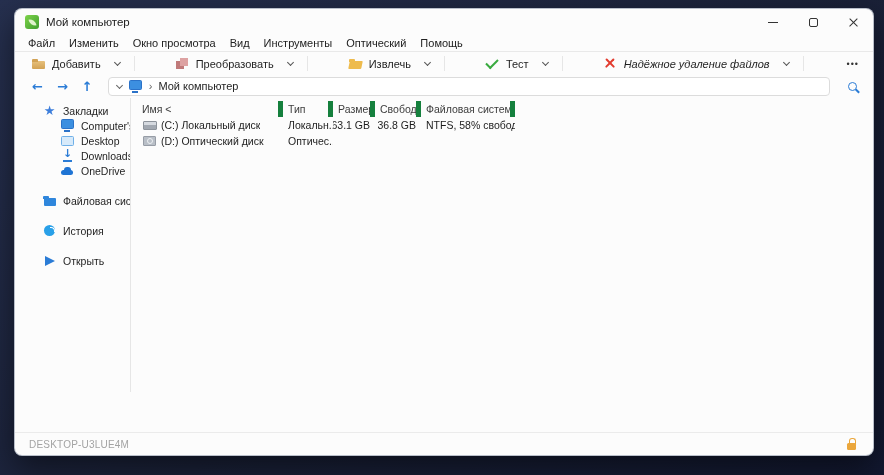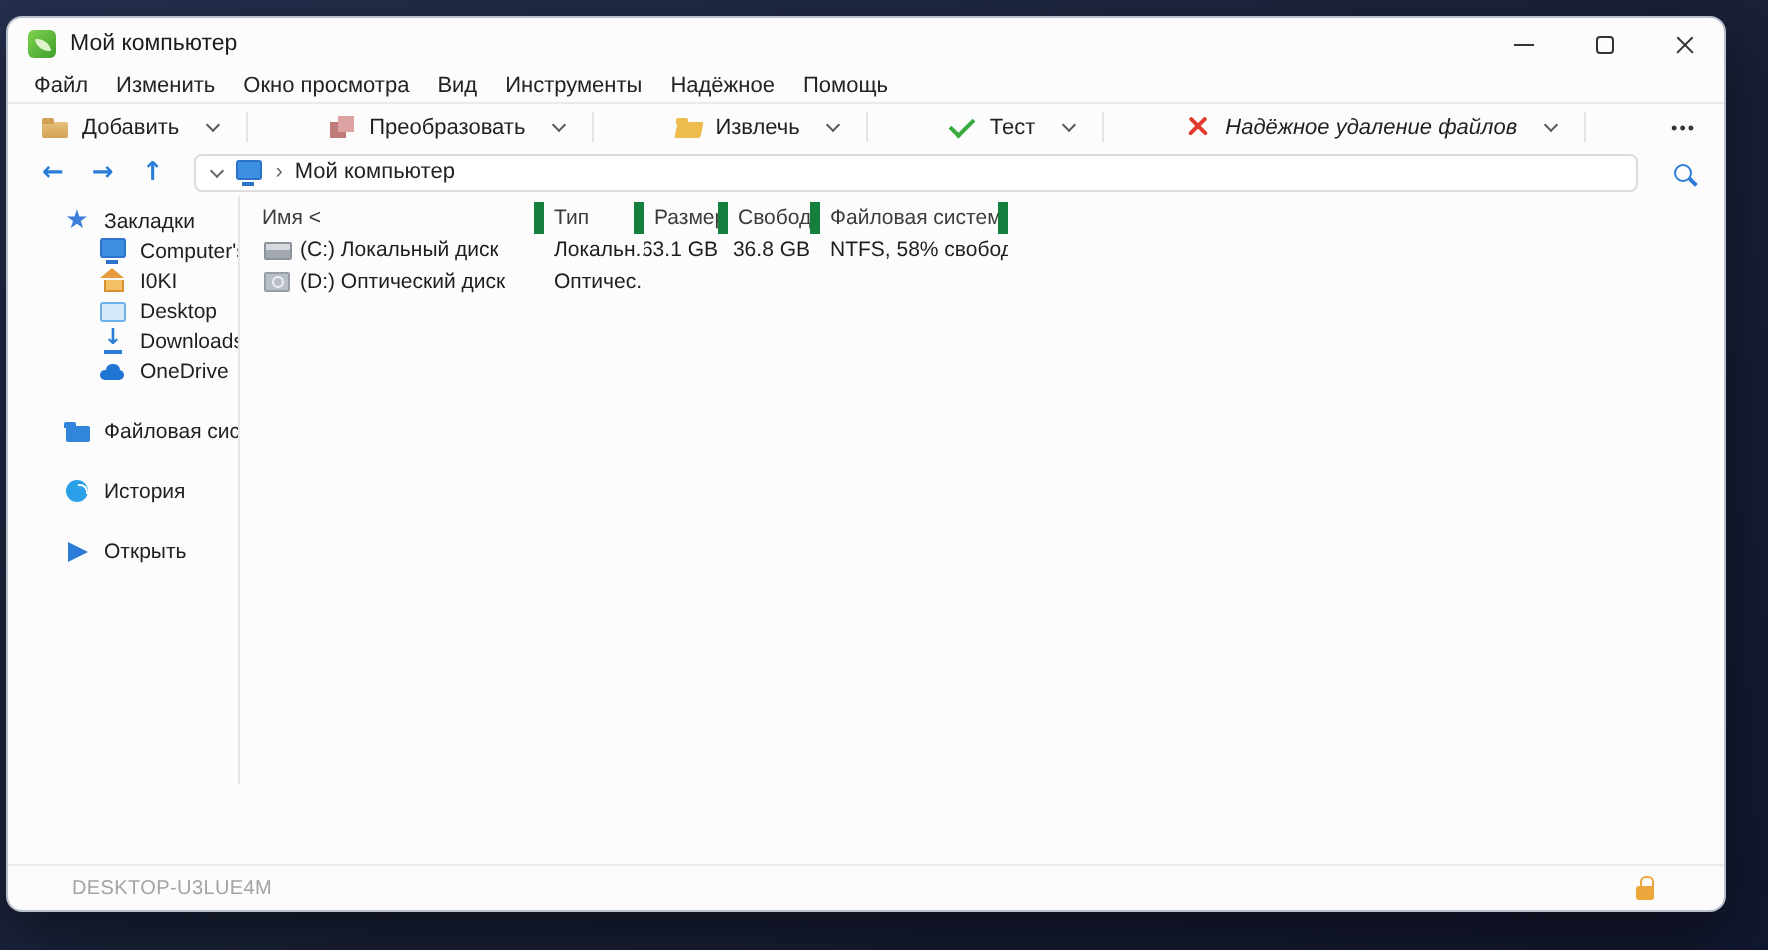--- a/index.html
+++ b/index.html
@@ -8,21 +8,21 @@
     font-family:"Liberation Sans","DejaVu Sans",sans-serif;
     background:
       radial-gradient(2px 2px at 12% 18%, rgba(160,190,255,.25), transparent 60%),
       radial-gradient(2px 2px at 82% 72%, rgba(160,190,255,.18), transparent 60%),
       radial-gradient(2px 2px at 45% 90%, rgba(160,190,255,.15), transparent 60%),
       radial-gradient(2px 2px at 68% 8%,  rgba(160,190,255,.2),  transparent 60%),
       linear-gradient(145deg,#26304f 0%,#1a2138 55%,#121830 100%);
     position:relative;
   }
   .window {
-    position:absolute; left:3px; top:8px; width:860px; height:448px;
+    position:absolute; left:14px; top:8px; width:860px; height:448px;
     background:#fcfcfc; border:1px solid rgba(130,140,160,.55);
     border-radius:8px; box-shadow:0 12px 32px rgba(0,0,0,.5);
     display:flex; flex-direction:column; overflow:hidden;
   }
   
   .titlebar { height:26px; display:flex; align-items:center; flex:none; padding-left:10px; }
   .app-icon { width:14px; height:14px; border-radius:3px;
     background:linear-gradient(135deg,#7ed34a,#3f9e2f);
     display:inline-flex; align-items:center; justify-content:center; margin-right:7px; flex:none; }
   .app-icon::before { content:""; width:7px; height:7px; background:#dff4cd;
@@ -127,21 +127,21 @@
   .main { flex:1; padding:3px 0 0 6px; overflow:hidden; }
   .tgrid { display:grid; grid-template-columns:146px 50px 42px 46px 94px; width:380px; }
   .thead .cell { font-size:10.5px; color:#3c3c3c; padding:2px 5px; border-right:5px solid #15803d;
     white-space:nowrap; overflow:hidden; }
   .trow .cell { font-size:10.5px; color:#1d1d1d; padding:1.5px 5px; white-space:nowrap;
     overflow:hidden; display:flex; align-items:center; gap:4px; }
   .trow .cell:nth-child(3),.trow .cell:nth-child(4) { justify-content:flex-end; }
   .name-text { overflow:hidden; text-overflow:ellipsis; }
   
   .statusbar { height:23px; flex:none; border-top:1px solid #ebebeb; display:flex;
-    align-items:center; padding:0 32px;margin-top:40px; }
+    align-items:center; padding:0 14px;margin-top:40px; }
   .host { font-size:10px; color:#a3a3a3; letter-spacing:.2px; }
   .statusbar .ico-lock { margin-left:auto; }
 </style>
 </head>
 <body>
 
 <div class="window">
 
   <div class="titlebar">
     <span class="app-icon"></span>
@@ -164,21 +164,21 @@
       <span class="menu-item">Файл</span>
 
       <span class="menu-item">Изменить</span>
 
       <span class="menu-item">Окно просмотра</span>
 
       <span class="menu-item">Вид</span>
 
       <span class="menu-item">Инструменты</span>
 
-      <span class="menu-item">Надёжное</span>
+      <span class="menu-item">Оптический</span>
 
       <span class="menu-item">Помощь</span>
     </div>
 
   <div class="toolbar">
     <div style="display:flex;align-items:center;gap:28px;">
 
         <div style="display:flex;align-items:center;">
           <div class="tb-btn">
             <span class="ico ico-folder-closed"></span>
@@ -247,24 +247,20 @@
         <div class="side-item">
           <span class="ico ico-star"></span>
           <span>Закладки</span>
         </div>
 
         <div class="side-item indent">
           <span class="ico ico-monitor"></span>
           <span>Computer's root</span>
         </div>
 
-        <div class="side-item indent">
-          <span class="ico ico-home"></span>
-          <span>I0KI</span>
-        </div>
 
         <div class="side-item indent">
           <span class="ico ico-desktop"></span>
           <span>Desktop</span>
         </div>
 
         <div class="side-item indent">
           <span class="ico ico-download"></span>
           <span>Downloads</span>
         </div>

